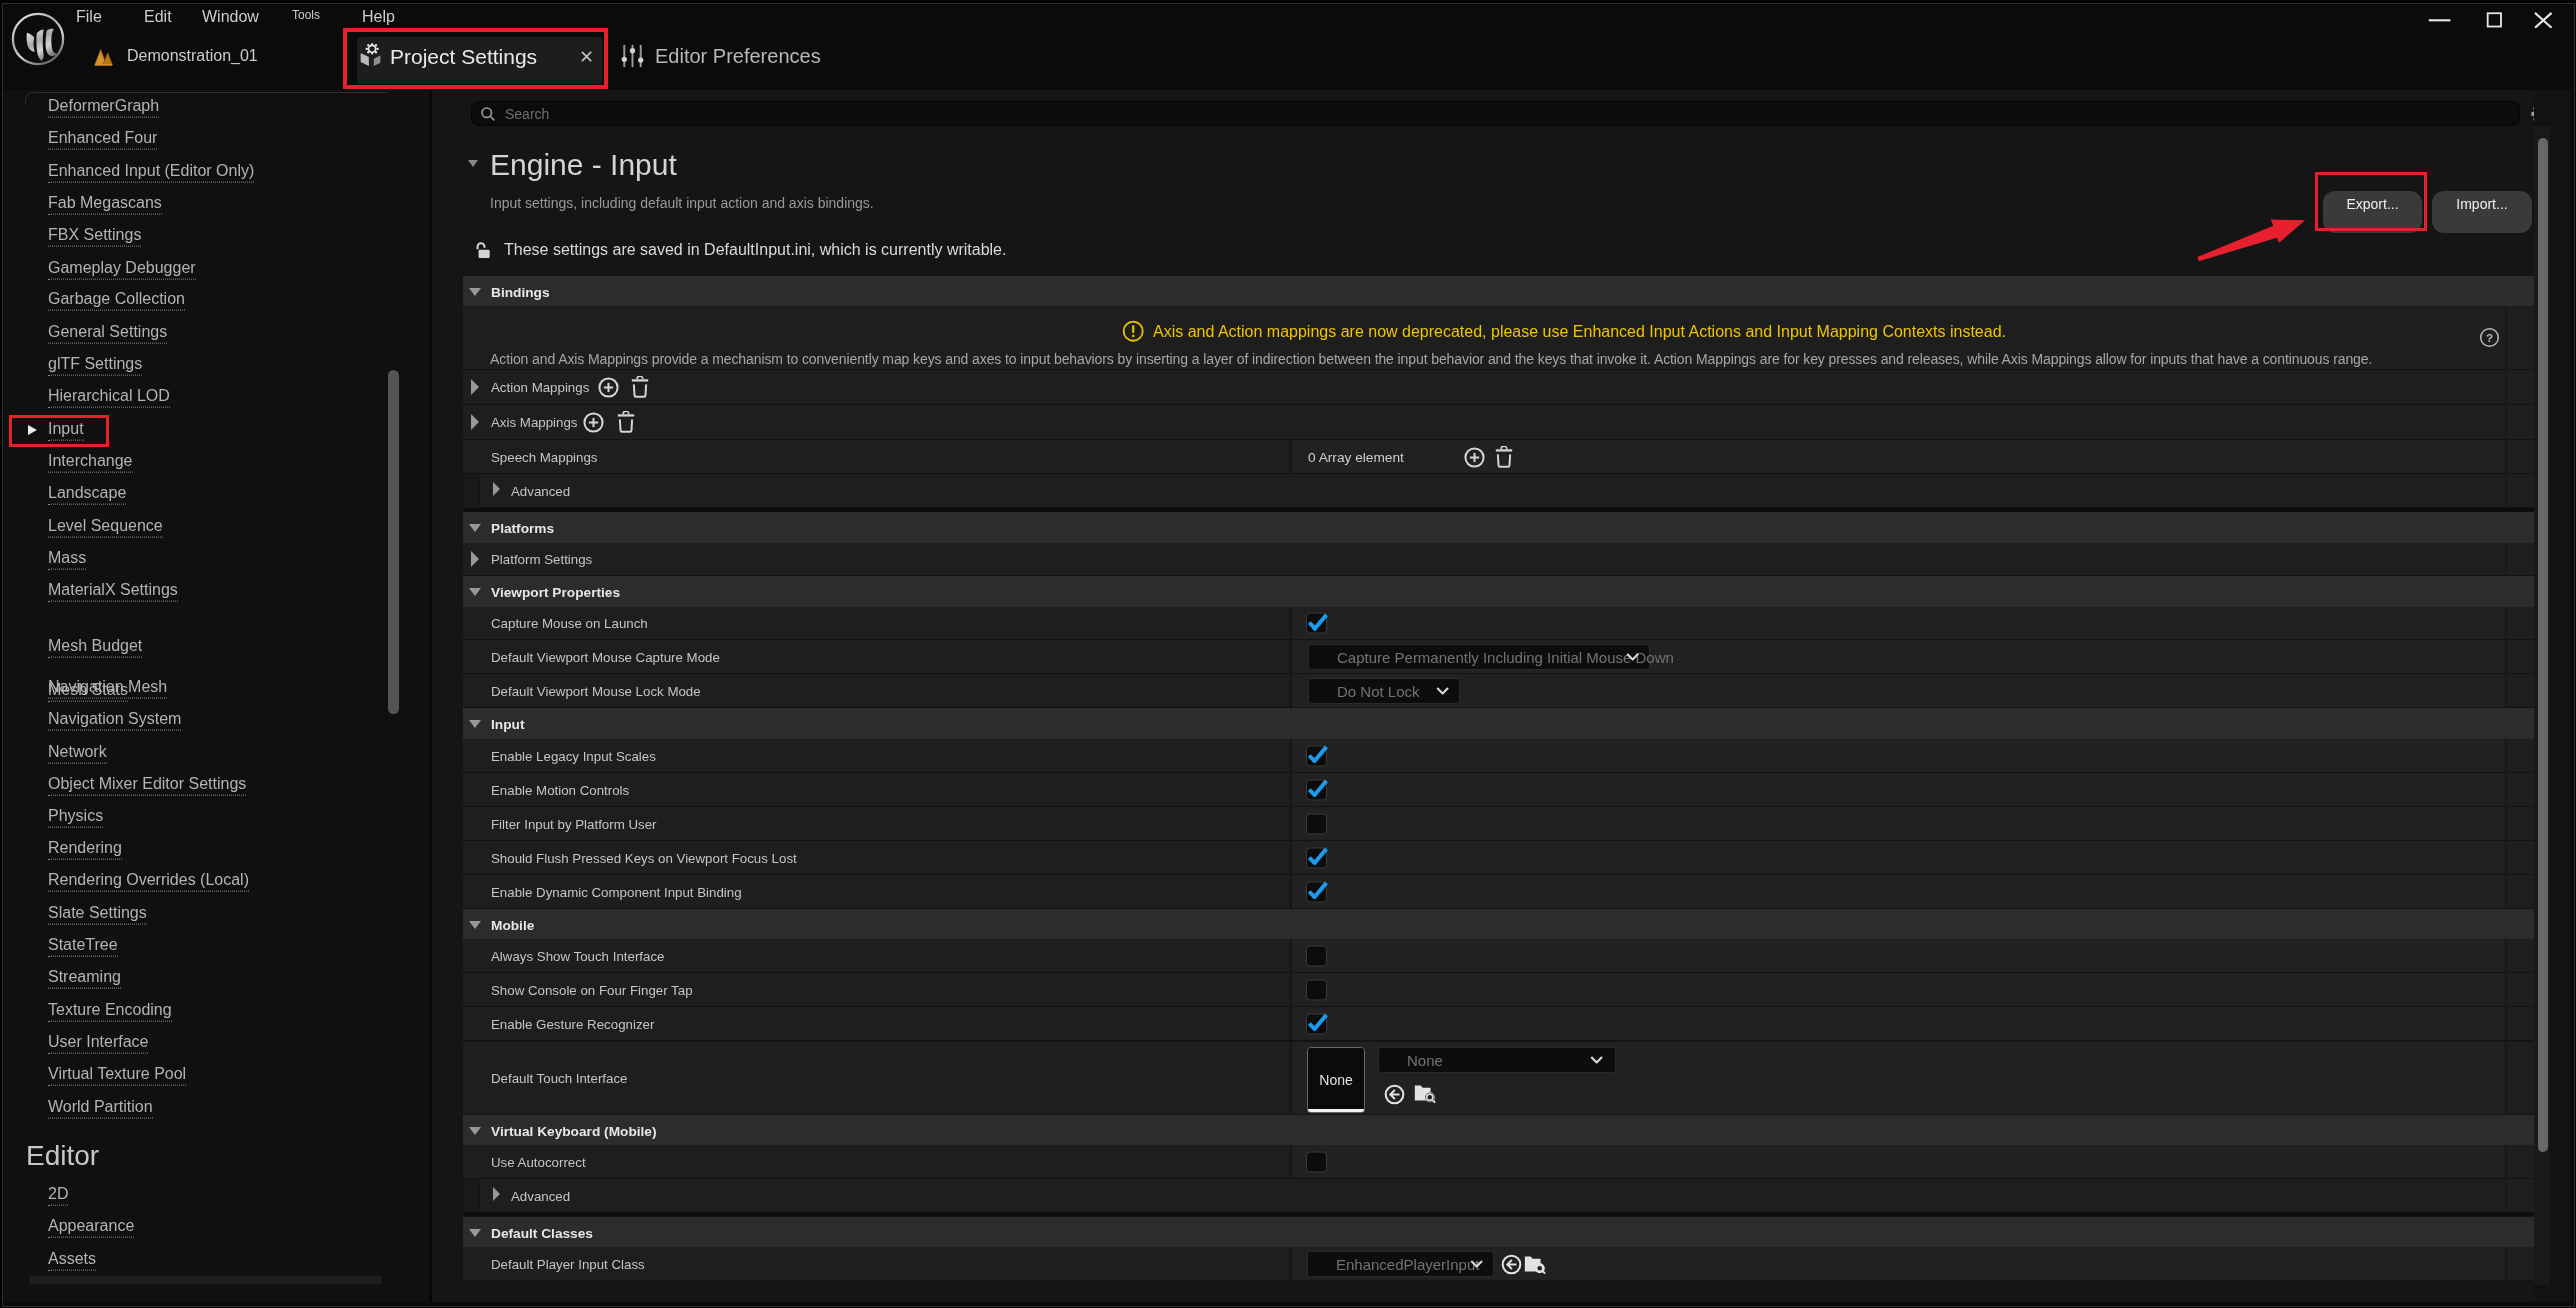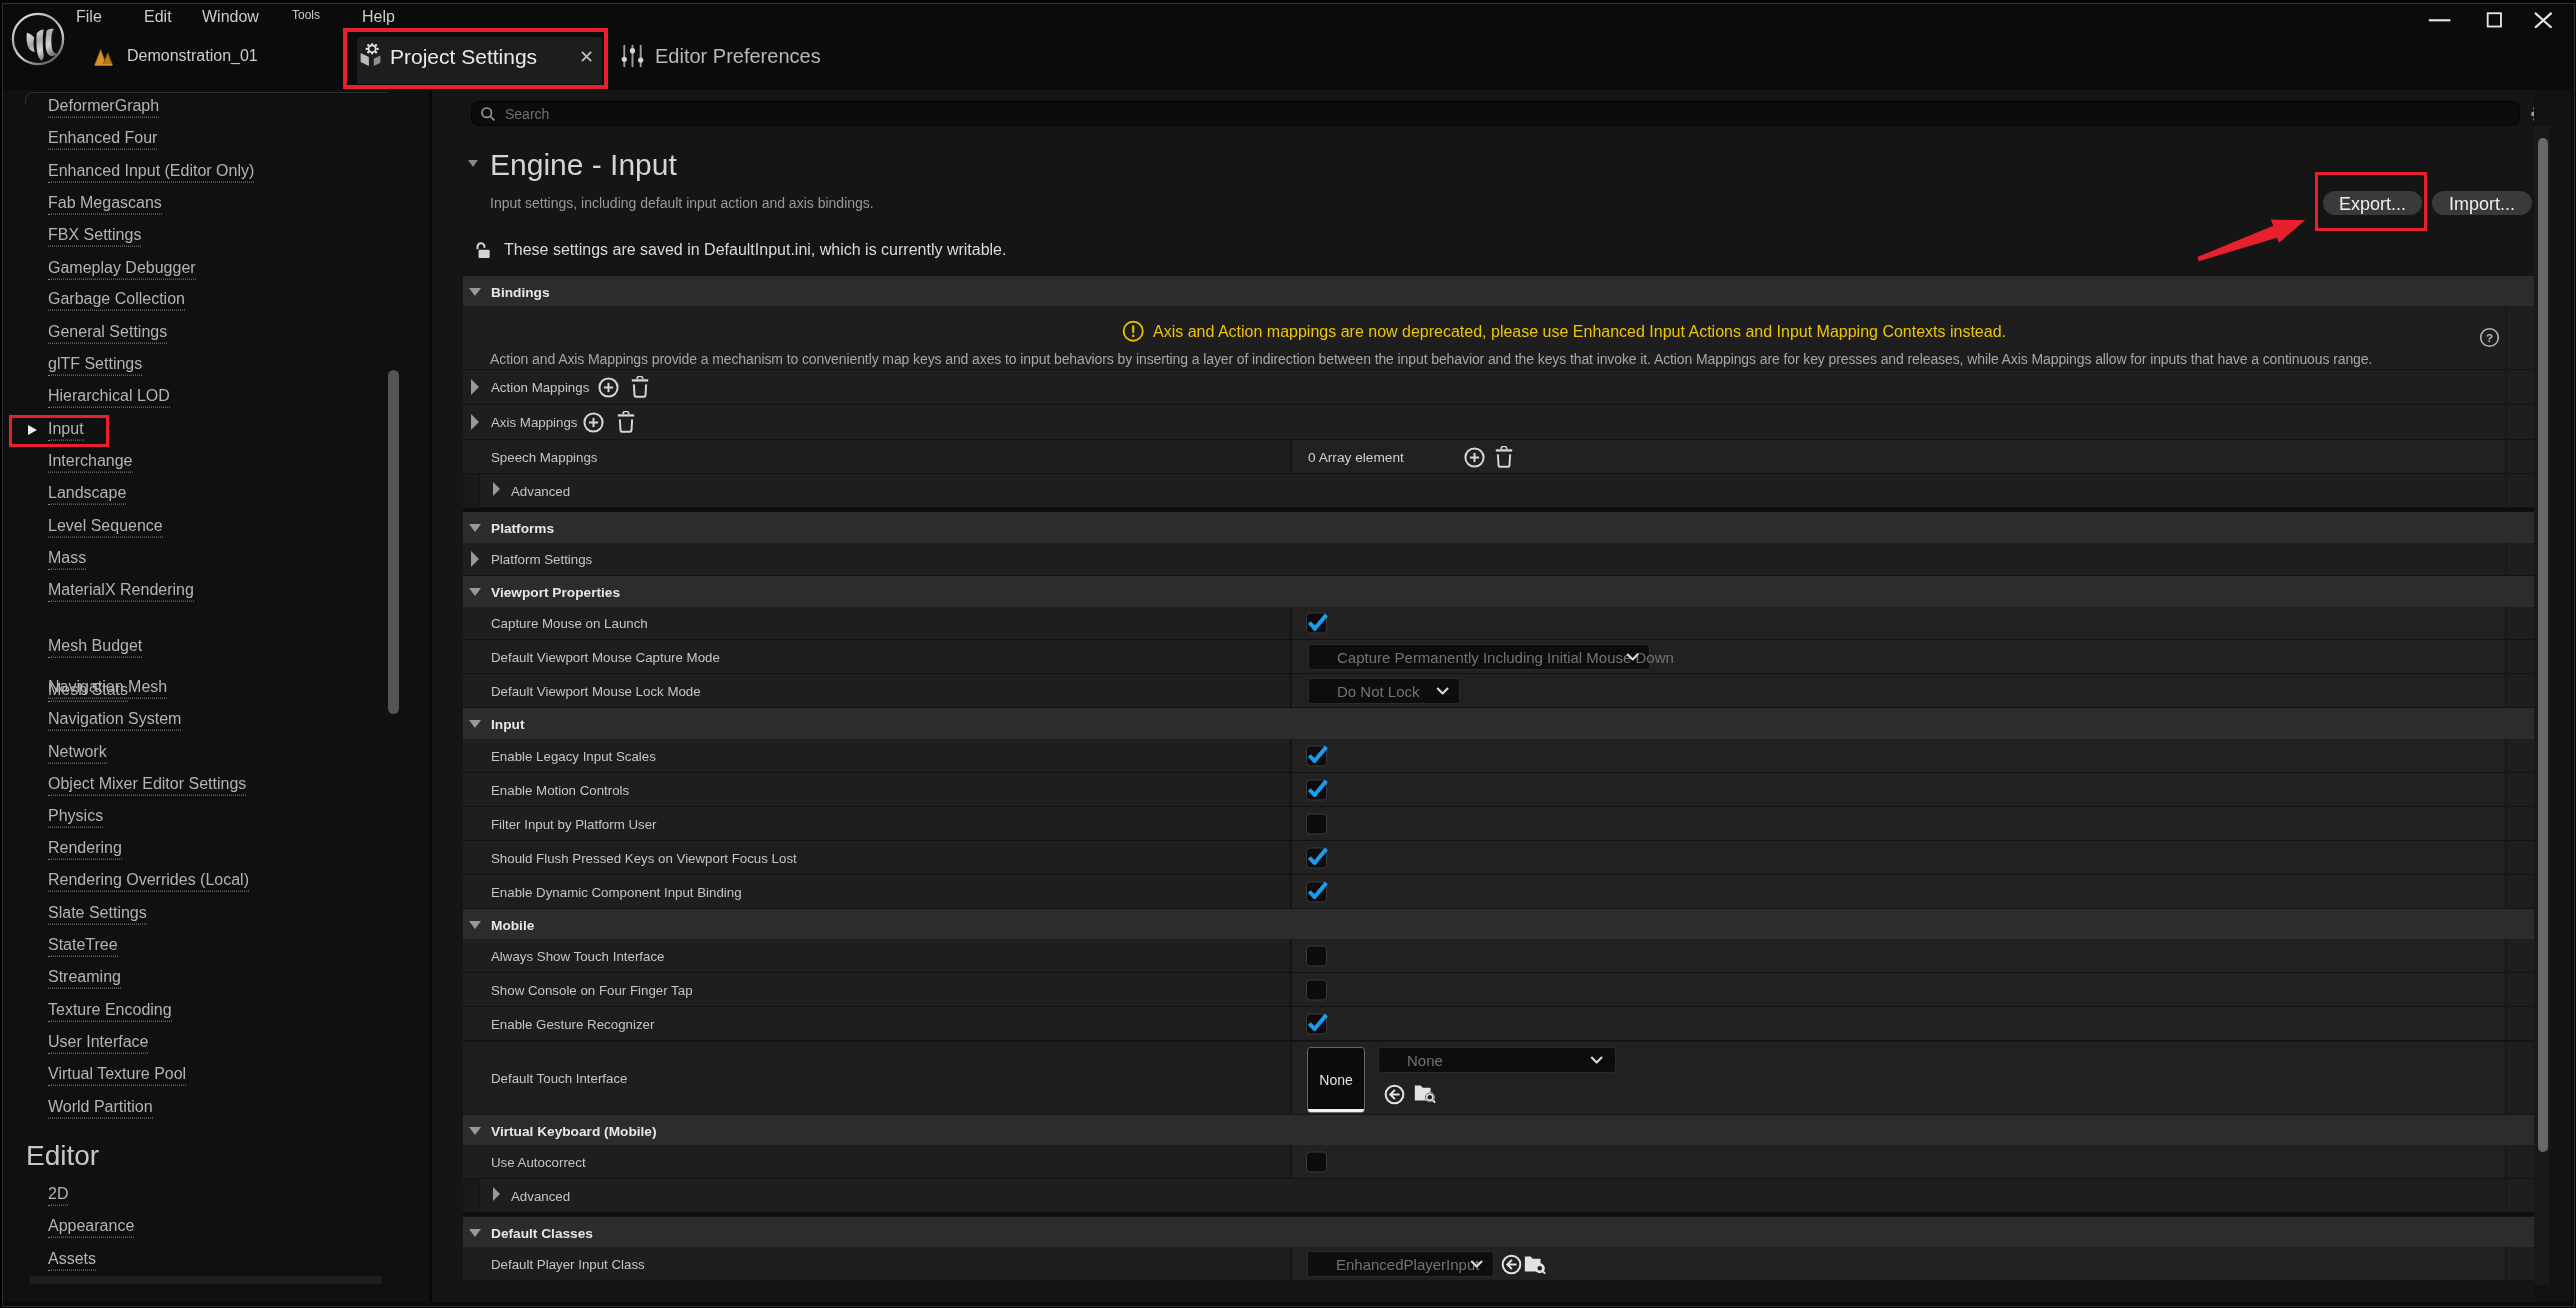--- a/index.html
+++ b/index.html
@@ -18,21 +18,21 @@
 .val{position:absolute;top:50%;transform:translateY(-50%);font-size:13.7px;color:#cfcfcf;white-space:nowrap}
 .div1{position:absolute;left:827px;top:0;bottom:0;width:1.7px;background:#131313}
 .div2{position:absolute;left:2042px;top:0;bottom:0;width:1.7px;background:#181818}
 .vcol{position:absolute;left:828px;width:1213px;top:0;bottom:0;background:rgba(255,255,255,0.016)}
 .tri-d{width:0;height:0;border-left:6.6px solid transparent;border-right:6.6px solid transparent;border-top:8.3px solid #989898;position:absolute}
 .tri-r{width:0;height:0;border-top:8.3px solid transparent;border-bottom:8.3px solid transparent;border-left:8.3px solid #989898;position:absolute}
 .cb{position:absolute;left:843px;top:50%;transform:translateY(-50%);width:21px;height:21px;background:#0c0c0c;border:1.7px solid #3a3a3a;border-radius:4.1px}
 .dd{position:absolute;background:#0d0d0d;border:0.8px solid #2b2b2b;border-radius:3.3px;height:26px}
 .ddt{position:absolute;left:28px;top:50%;transform:translateY(-50%);font-size:15px;color:#737373;white-space:nowrap}
 .chev{position:absolute;top:50%;transform:translateY(-50%)}
-.btn{position:absolute;height:24px;background:#3a3a3a;border-radius:12px;color:#efefef;font-size:18px;text-align:center;line-height:26.6px}
+.btn{position:absolute;height:42px;background:#3a3a3a;border-radius:12px;color:#efefef;font-size:14px;text-align:center;line-height:26.6px}
 .red{position:absolute;border:3.3px solid #e6202c}
 .cbc::before{content:"";position:absolute;left:0.8px;top:10px;width:8.3px;height:4.1px;background:#1c9bee;transform:rotate(45deg)}
 .cbc::after{content:"";position:absolute;left:3.3px;top:6.6px;width:20px;height:4.1px;background:#1c9bee;transform:rotate(-50deg)}
 </style></head>
 <body>
 <div id="win"></div>
 <div id="titlebar" class="abs" style="left:3.3px;top:4.1px;width:2569px;height:86px;background:#0b0b0b"></div>
 <svg class="abs" style="left:10px;top:10.8px" width="56" height="56" viewBox="0 0 68 68">
  <defs>
       <linearGradient id="sil" x1="0" y1="0" x2="0.6" y2="1">
@@ -105,21 +105,21 @@
 <div class="side-item" style="top:270px">Gameplay Debugger</div>
 <div class="side-item" style="top:301px">Garbage Collection</div>
 <div class="side-item" style="top:334px">General Settings</div>
 <div class="side-item" style="top:366px">glTF Settings</div>
 <div class="side-item" style="top:398px">Hierarchical LOD</div>
 <div class="side-item" style="top:431px">Input</div>
 <div class="side-item" style="top:463px">Interchange</div>
 <div class="side-item" style="top:495px">Landscape</div>
 <div class="side-item" style="top:528px">Level Sequence</div>
 <div class="side-item" style="top:560px">Mass</div>
-<div class="side-item" style="top:592px">MaterialX Rendering</div>
+<div class="side-item" style="top:592px">MaterialX Settings</div>
 <div class="side-item" style="top:648px">Mesh Budget</div>
 <div class="side-item" style="top:692px">Mesh Stats</div>
 <div class="side-item" style="top:689px">Navigation Mesh</div>
 <div class="side-item" style="top:721px">Navigation System</div>
 <div class="side-item" style="top:754px">Network</div>
 <div class="side-item" style="top:786px">Object Mixer Editor Settings</div>
 <div class="side-item" style="top:818px">Physics</div>
 <div class="side-item" style="top:850px">Rendering</div>
 <div class="side-item" style="top:882px">Rendering Overrides (Local)</div>
 <div class="side-item" style="top:915px">Slate Settings</div>

